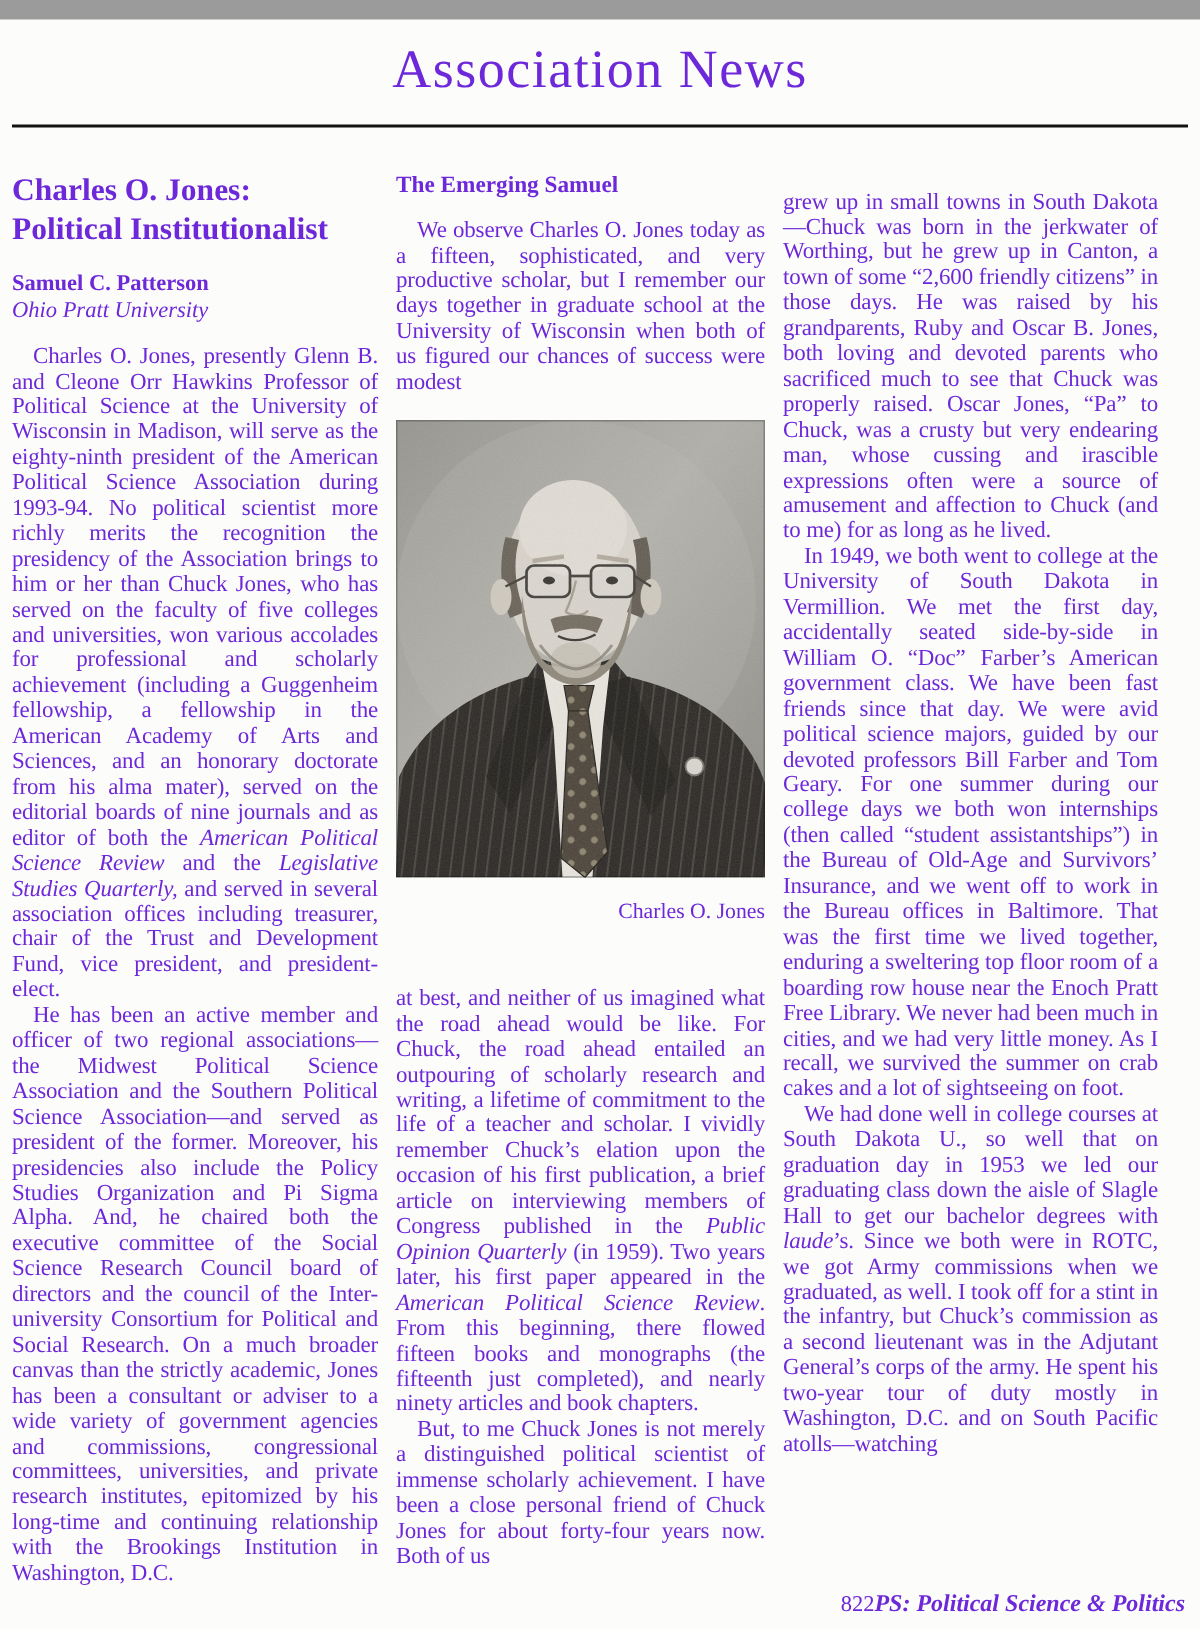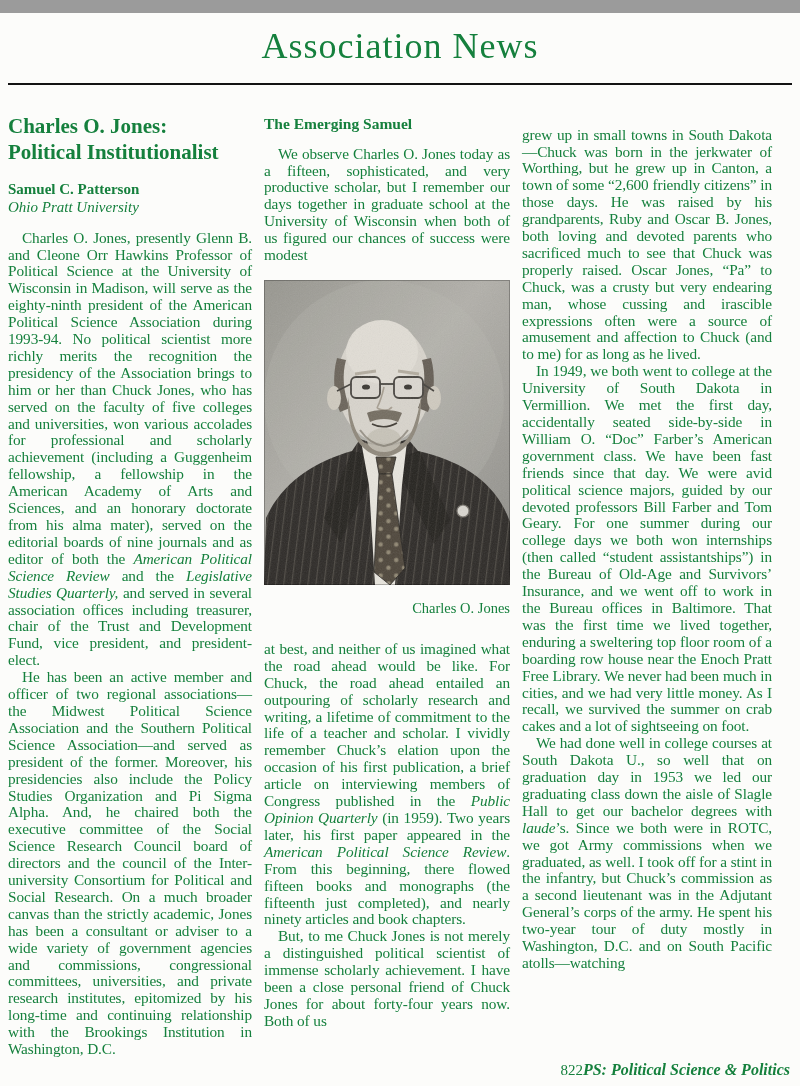--- a/index.html
+++ b/index.html
@@ -1,21 +1,21 @@
 <!DOCTYPE html>
 <html><head>
 <meta charset="utf-8">
 <style>
   html,body { margin:0; padding:0; background:#ffffff; }
   .page {
     position:relative;
     width:800px; height:1086px;
     background:#fcfcfa;
     font-family:"Liberation Serif","DejaVu Serif",serif;
-    color:#15803d;
+    color:#6d28d9;
     overflow:hidden;
   }
   .topbar { height:13px; background:#9b9b9b; }
   .page-header {
     margin:14px 0 0;
     text-align:center;
     font-size:36px;
     font-weight:normal;
     letter-spacing:1px;
     line-height:1.1;
@@ -45,21 +45,21 @@
     font-size:15.3px;
     line-height:16.9px;
     text-align:justify;
     letter-spacing:-0.1px;
   }
   .body-text p.indent { text-indent:14px; }
   .ital { font-style:italic; }
 
   .col-left .body-text { margin-top:14px; }
   .body-text.mid-top { margin-top:13px; }
-  .body-text.after-photo { margin-top:24px; }
+  .body-text.after-photo { margin-top:41px; }
 
   .photo-figure { margin:16px 0 0; }
   .photo { width:246px; height:305px; line-height:0; }
   .photo svg { display:block; }
   .photo-caption { text-align:right; font-size:14.5px; margin-top:15px; line-height:17px; }
 
   .footer {
     position:absolute; left:8px; right:10px; bottom:7px;
     display:flex; justify-content:flex-end; align-items:baseline;
   }

